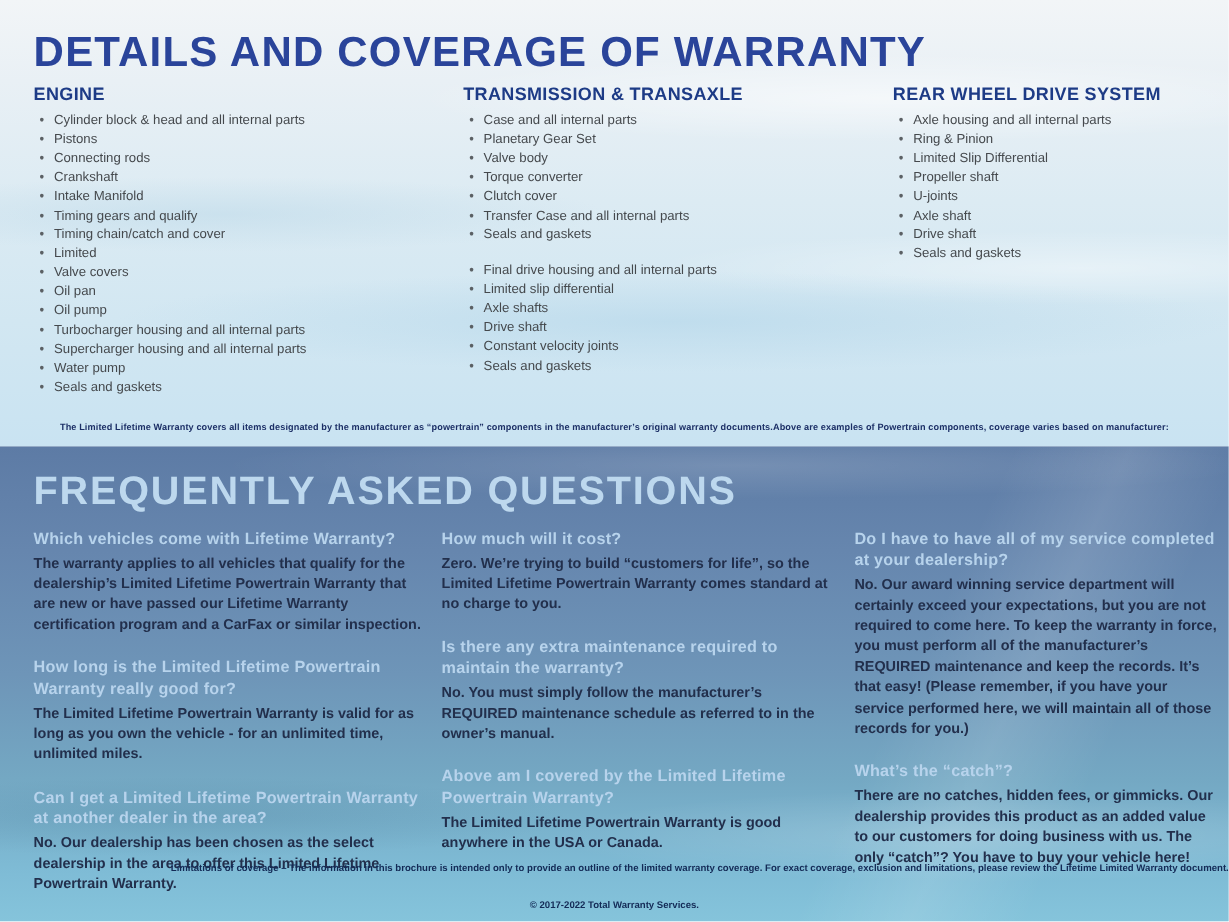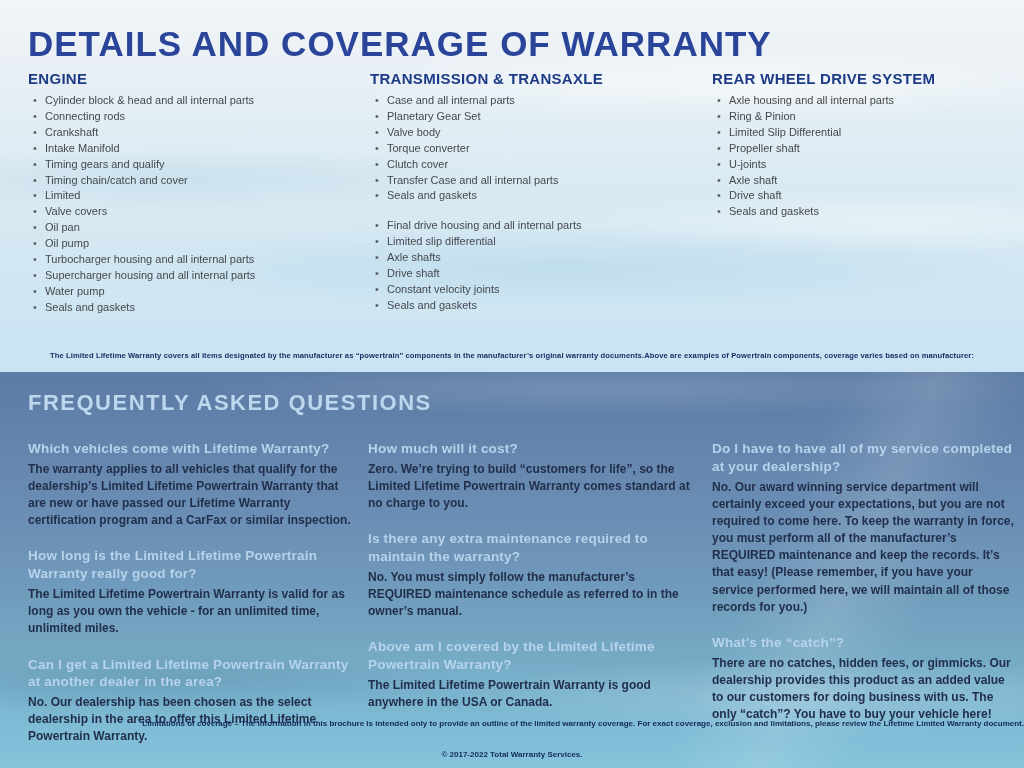--- a/index.html
+++ b/index.html
@@ -24,21 +24,21 @@
       radial-gradient(65% 16% at 55% 72%, rgba(174,211,232,0.50), transparent 70%),
       radial-gradient(50% 12% at 88% 60%, rgba(255,255,255,0.40), transparent 70%);
   }
   .coverage-title {
     position:absolute; left:28px; top:24px;
     font-size:35px; font-weight:bold; letter-spacing:1px;
     color:#2a449a;
   }
   .cov-cols {
     position:absolute; left:28px; top:70px; right:10px;
-    display:grid; grid-template-columns:342px 342px 1fr;
+    display:grid; grid-template-columns:342px 342px 1fr;gap:16px;
   }
   .cov-group { margin-bottom:14px; }
   .cov-group h2 {
     font-size:15px; font-weight:bold; letter-spacing:0.3px;
     color:#1d3b86; margin-bottom:6px;
   }
   .cov-group ul { list-style:none; }
   .cov-group li {
     position:relative; padding-left:17px;
     font-size:11px; line-height:15.9px; color:#45494d;
@@ -60,21 +60,21 @@
   .faq::before {
     content:""; position:absolute; inset:0; pointer-events:none;
     background:
       radial-gradient(60% 10% at 60% 4%, rgba(255,255,255,0.14), transparent 70%),
       radial-gradient(50% 14% at 80% 82%, rgba(255,255,255,0.18), transparent 70%),
       radial-gradient(45% 12% at 15% 78%, rgba(40,80,110,0.15), transparent 70%),
       linear-gradient(115deg, transparent 70%, rgba(255,255,255,0.12) 78%, transparent 86%);
   }
   .faq-title {
     position:absolute; left:28px; top:18px;
-    font-size:22px; font-weight:bold; letter-spacing:1.5px;
+    font-size:33px; font-weight:bold; letter-spacing:1.5px;
     color:#bdd8ee;
   }
   .faq-cols {
     position:absolute; left:28px; top:68px; right:8px;
     display:grid; grid-template-columns:340px 344px 1fr;
   }
   .faq-item { margin-bottom:18px; max-width:325px; }
   .faq-q {
     font-size:13.5px; font-weight:bold; line-height:1.32;
     color:#b7d3ec; letter-spacing:0.2px; margin-bottom:3px;
@@ -98,20 +98,21 @@
 
   <section class="coverage">
     <h1 class="coverage-title">DETAILS AND COVERAGE OF WARRANTY</h1>
 
     <div class="cov-cols">
       <div class="col">
         <div class="cov-group">
           <h2>ENGINE</h2>
           <ul>
               <li>Cylinder block &amp; head and all internal parts</li>
+              <li>Pistons</li>
               <li>Connecting rods</li>
               <li>Crankshaft</li>
               <li>Intake Manifold</li>
               <li>Timing gears and qualify</li>
               <li>Timing chain/catch and cover</li>
               <li>Limited</li>
               <li>Valve covers</li>
               <li>Oil pan</li>
               <li>Oil pump</li>
               <li>Turbocharger housing and all internal parts</li>

